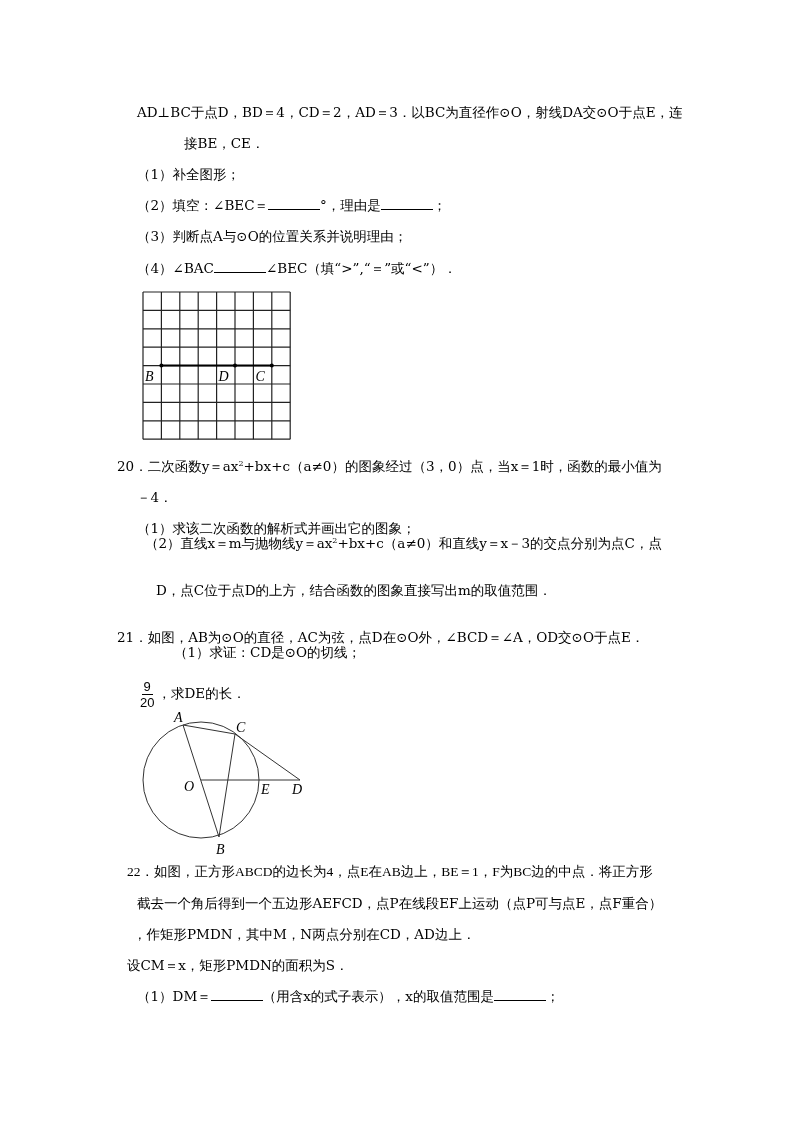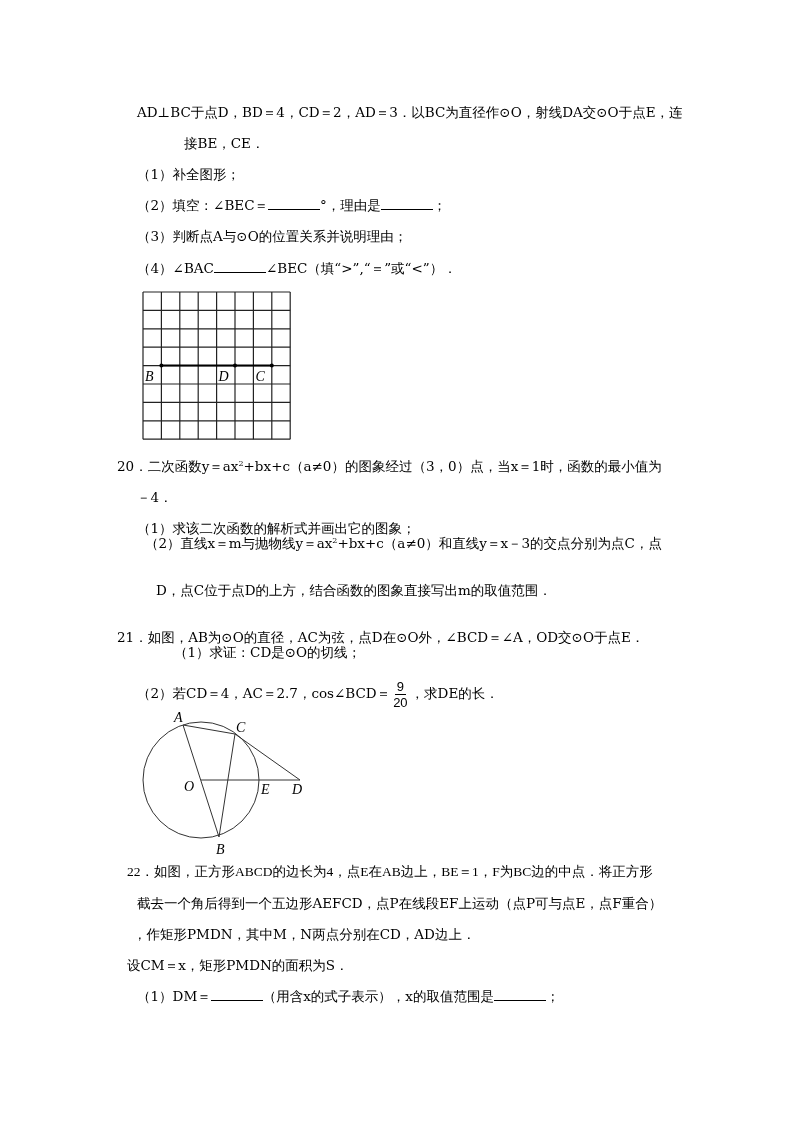--- a/index.html
+++ b/index.html
@@ -68,21 +68,21 @@
 <div class="line" style="left:137px; top:487px;">－4．</div>
 <div class="line" style="left:137px; top:518px;">（1）求该二次函数的解析式并画出它的图象；</div>
 <div class="line" style="left:137px; top:533px;margin-left:8px;">
   <span>（2）直线x＝m与抛物线y＝ax</span><span class="sup">2</span><span>+bx+c（a≠0）和直线y＝x－3的交点分别为点C，点</span>
 </div>
 <div class="line" style="left:137px; top:580px;margin-left:19px;">D，点C位于点D的上方，结合函数的图象直接写出m的取值范围．</div>
 
 <div class="line" style="left:117px; top:611px;margin-top:16px;">21．如图，AB为⊙O的直径，AC为弦，点D在⊙O外，∠BCD＝∠A，OD交⊙O于点E．</div>
 <div class="line" style="left:137px; top:642px;margin-left:37px;">（1）求证：CD是⊙O的切线；</div>
 <div class="line" style="left:137px; top:676px; line-height:34px;">
-  <span>（2）若CD＝4，AC＝2.7，cos∠BCD＝</span><span class="frac">
+  <span class="frac">
       <span class="num">9</span>
       <span class="den">20</span>
     </span><span>，求DE的长．</span>
 </div>
 
 <svg style="position:absolute; left:135px; top:705px;" width="180" height="155">
   <circle cx="66" cy="75" r="58" fill="none" stroke="#333" stroke-width="1"></circle>
   <line x1="48" y1="20" x2="84" y2="132" stroke="#333" stroke-width="1"></line>
   <line x1="48" y1="20" x2="100" y2="29" stroke="#333" stroke-width="1"></line>
   <line x1="100" y1="29" x2="84" y2="132" stroke="#333" stroke-width="1"></line>

